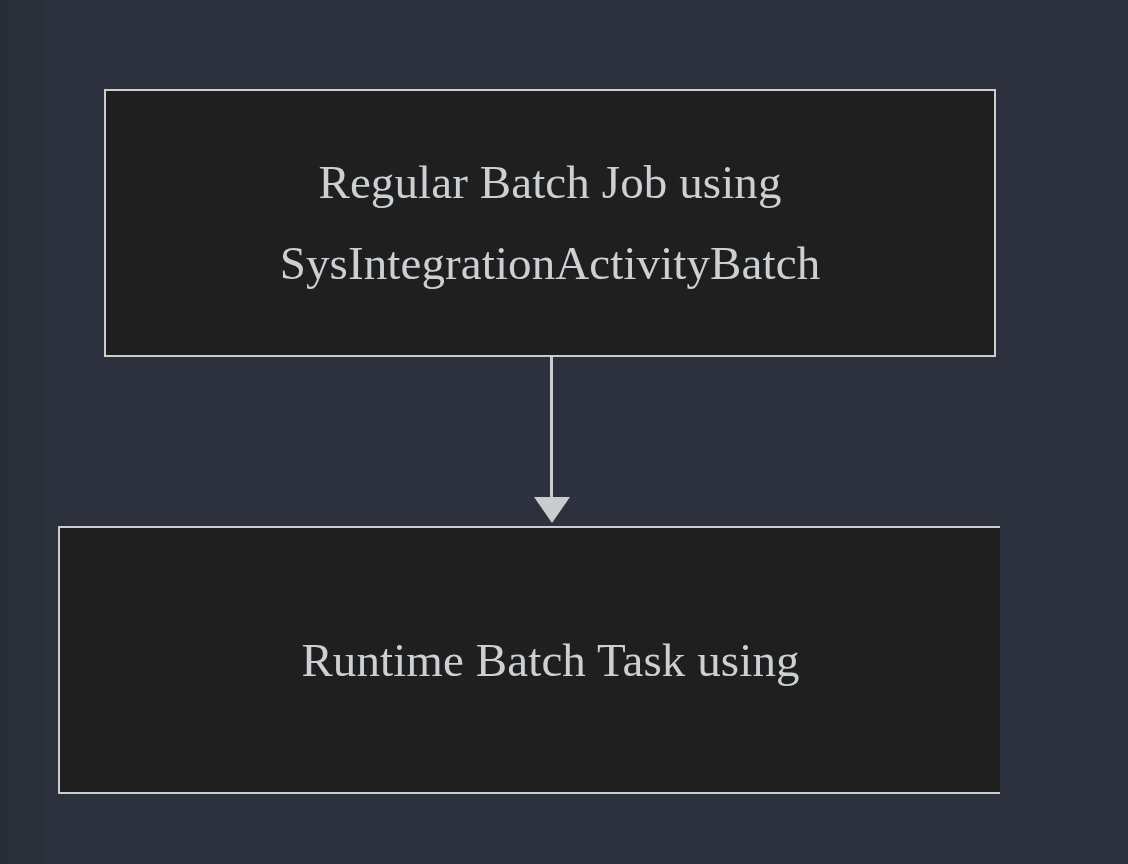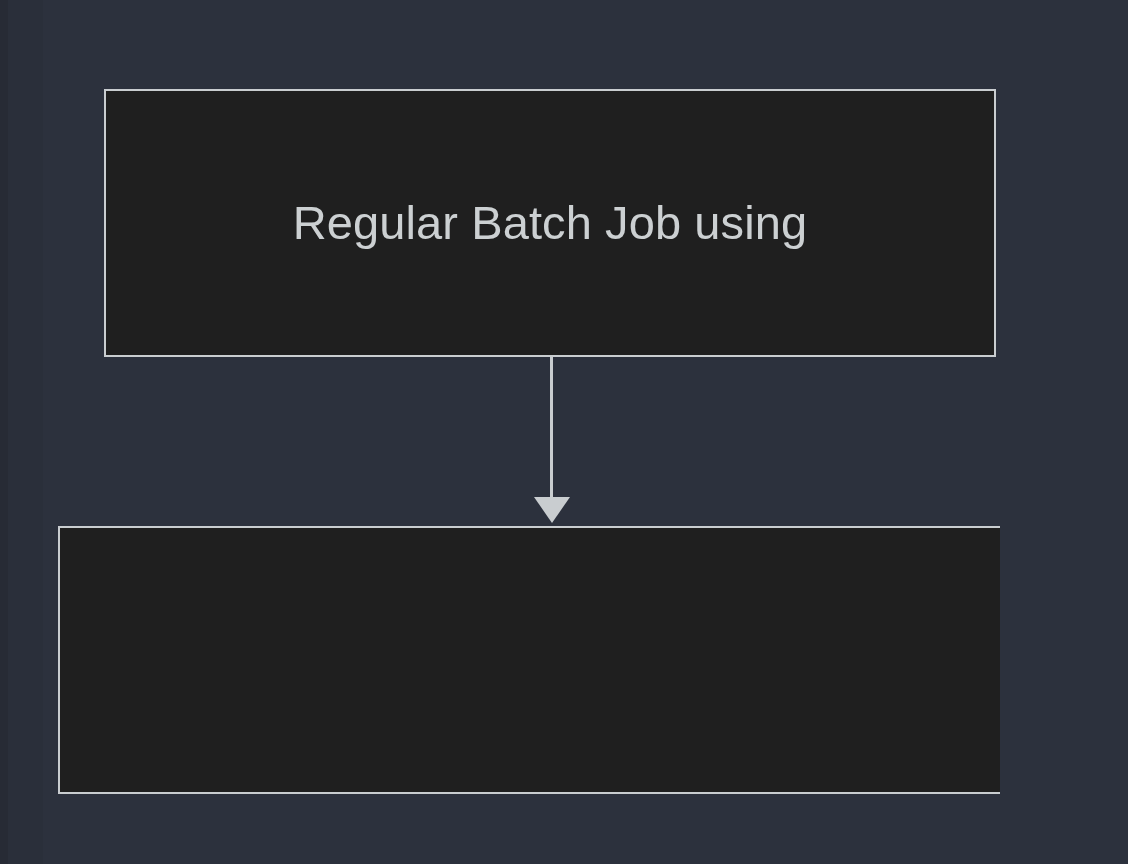--- a/index.html
+++ b/index.html
@@ -6,21 +6,21 @@
     margin: 0;
     padding: 0;
     background: #2c313d;
   }
   #canvas {
     position: relative;
     width: 1000px;
     height: 864px;
     background: #2c313d;
     overflow: hidden;
-    font-family: Liberation Sans, sans-serif;
+    font-family: Liberation Serif, serif;
   }
   
   .gutter-dark {
     position: absolute;
     left: 0;
     top: 0;
     width: 8px;
     height: 864px;
     background: #272b35;
   }
@@ -85,18 +85,20 @@
   <div class="gutter-dark"></div>
   <div class="gutter-band"></div>
 
   <svg class="edge" viewBox="0 0 1128 864" width="1128" height="864" xmlns="http://www.w3.org/2000/svg">
     <line x1="551.5" y1="357" x2="551.5" y2="499" stroke="#c9cdd0" stroke-width="3"></line>
     <polygon points="534,497 570,497 552,523" fill="#c9cdd0"></polygon>
   </svg>
 
   <div class="node" id="node-batch-job">
     <span class="line">Regular Batch Job using</span>
+    <span class="line">SysIntegrationActivityBatch</span>
   </div>
 
   <div class="node" id="node-batch-task">
+    <span class="line">Runtime Batch Task using</span>
   </div>
 
 </div>
 
 </body></html>

